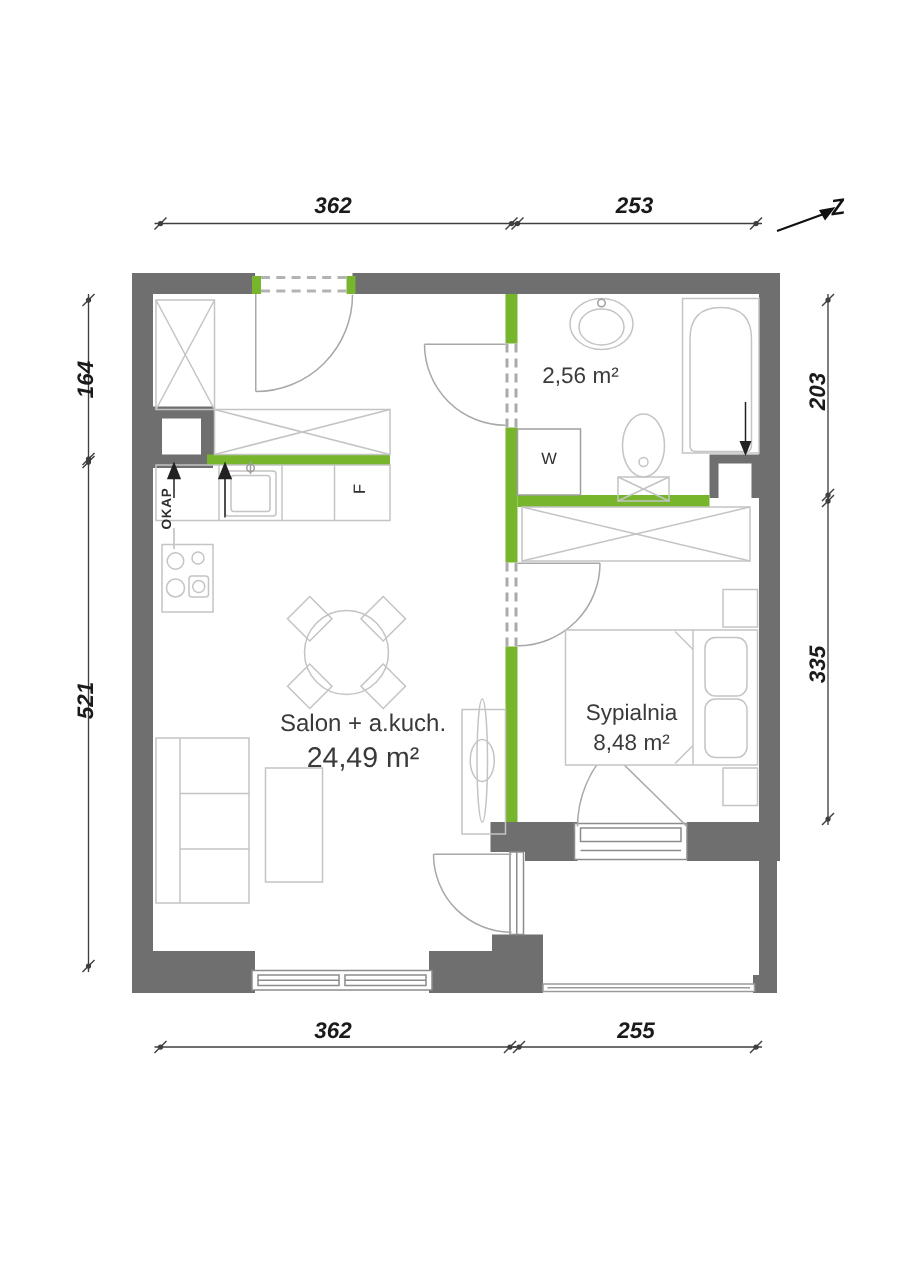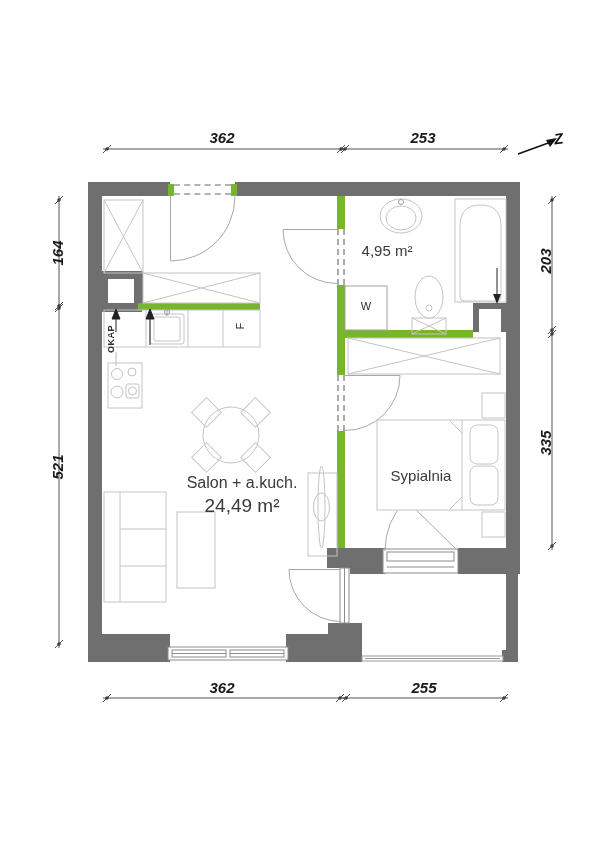--- a/index.html
+++ b/index.html
@@ -266,24 +266,25 @@
       <line x1="548" y1="334" x2="556" y2="326"></line>
         <circle cx="552" cy="330" r="1.3"></circle>
       <line x1="548" y1="338" x2="556" y2="330"></line>
         <circle cx="552" cy="334" r="1.3"></circle>
       <line x1="548" y1="550" x2="556" y2="542"></line>
         <circle cx="552" cy="546" r="1.3"></circle>
     </g>
   </svg>
 
   <div class="roomlabel" style="left:330px;top:241px;width:114px">
-    <div class="area">4,95 m²</div>
+    <div class="area">2,56 m²</div>
   </div>
   <div class="roomlabel" style="left:364px;top:466px;width:114px">
     <div>Sypialnia</div>
+    <div class="area">8,48 m²</div>
   </div>
   <div class="roomlabel" style="left:164px;top:473px;width:156px;font-size:16px">
     <div>Salon + a.kuch.</div>
     <div class="area" style="font-size:19px">24,49 m²</div>
   </div>
 
   <div class="tinylabel vrot" style="left:92px;top:333px;width:40px;height:12px;font-size:9px;font-weight:bold;letter-spacing:0.5px">OKAP</div>
   <div class="tinylabel" style="left:356px;top:300px;width:20px;font-size:11px">W</div>
   <div class="tinylabel vrot" style="left:230px;top:320px;width:20px;height:12px;font-size:11px">F</div>
 

